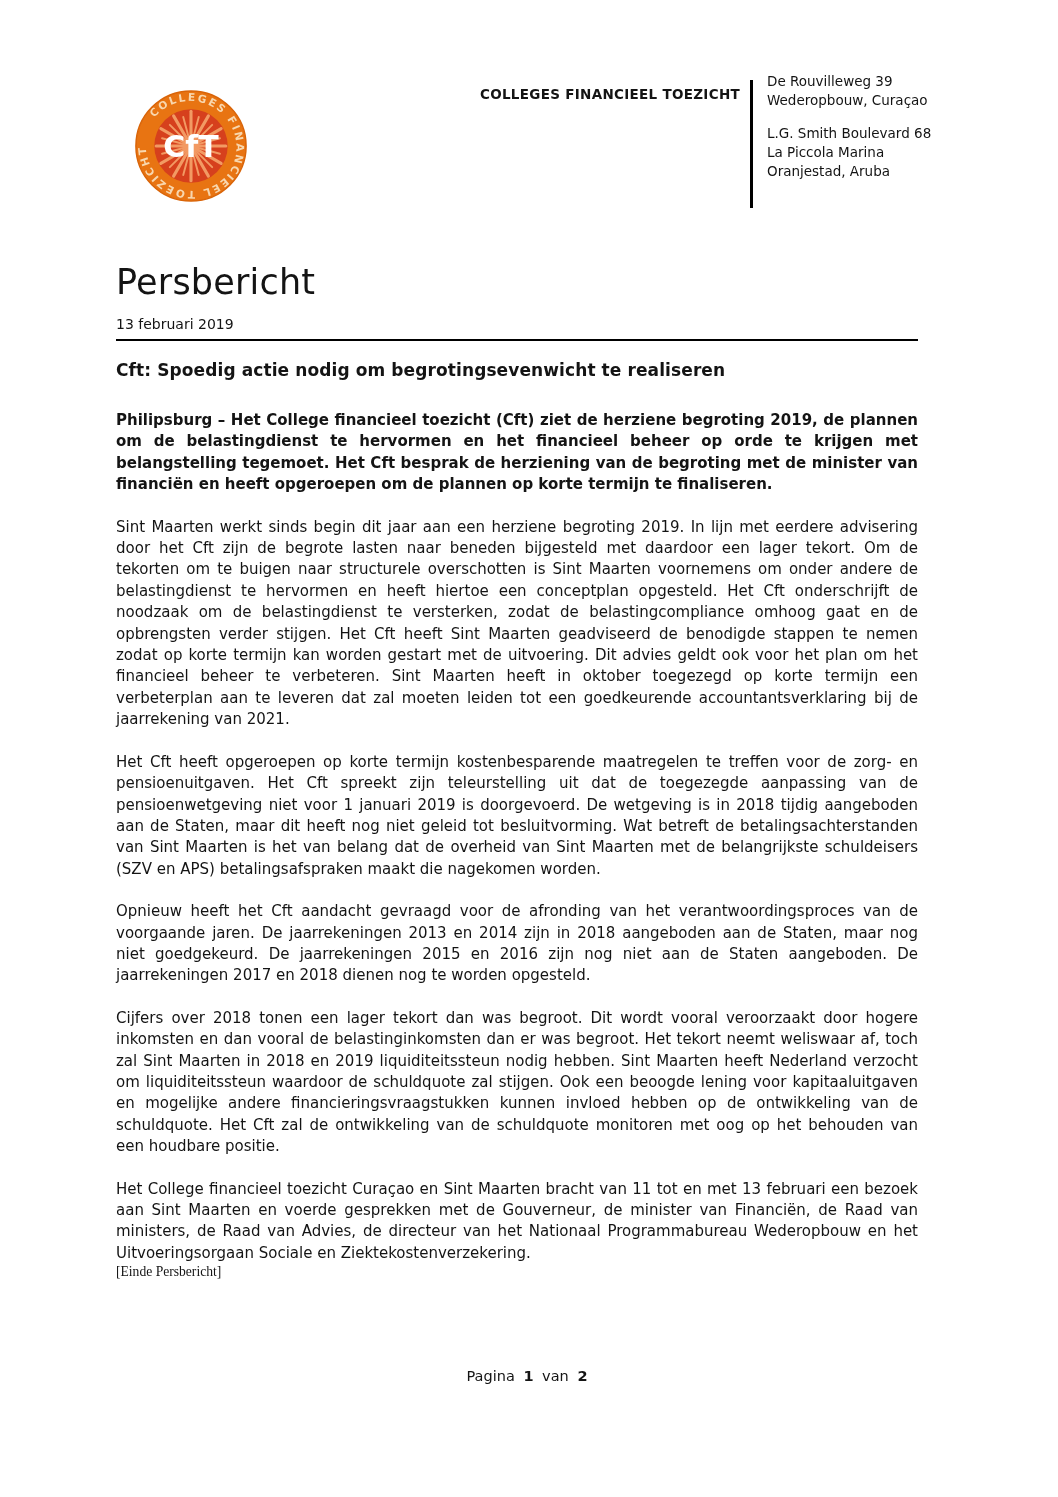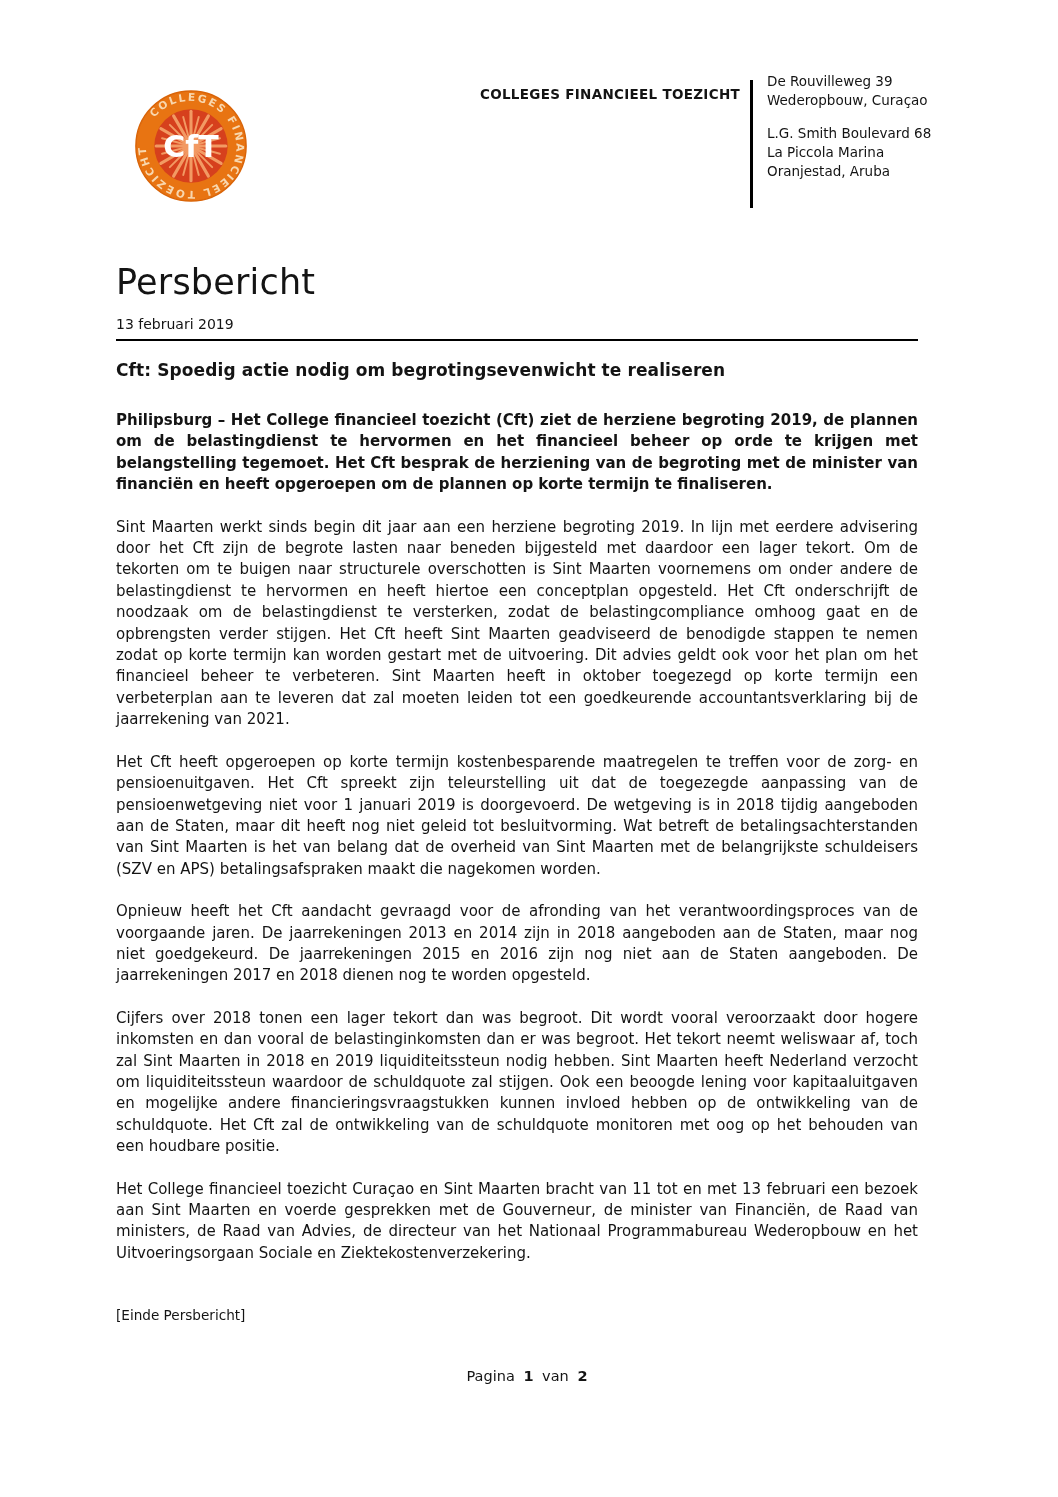--- a/index.html
+++ b/index.html
@@ -82,22 +82,22 @@
   }
   .body-par {
     font-size: 15px;
     line-height: 21.4px;
     text-align: justify;
     margin-top: 21px;
   }
   .lead { font-weight: bold; margin-top: 30px; }
   .closing {
     font-size: 13.6px;
-    margin-top: 43px;
     text-align: left;
+    font-family: Liberation Serif, serif;
   }
 
   
   .footer {
     position: absolute;
     left: 0;
     top: 1336px;
     width: 100%;
     text-align: center;
     font-size: 14.5px;

